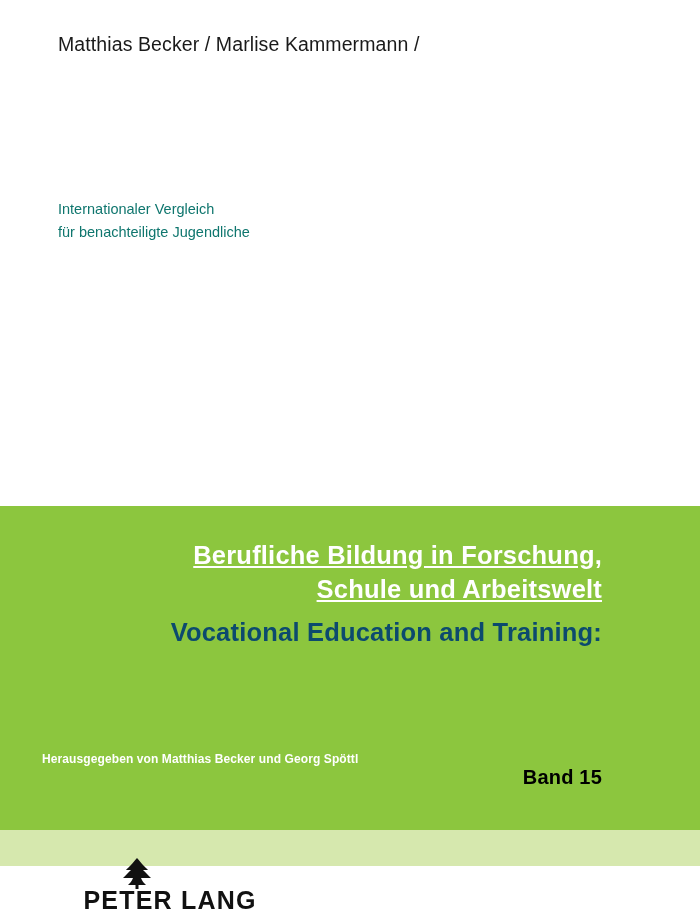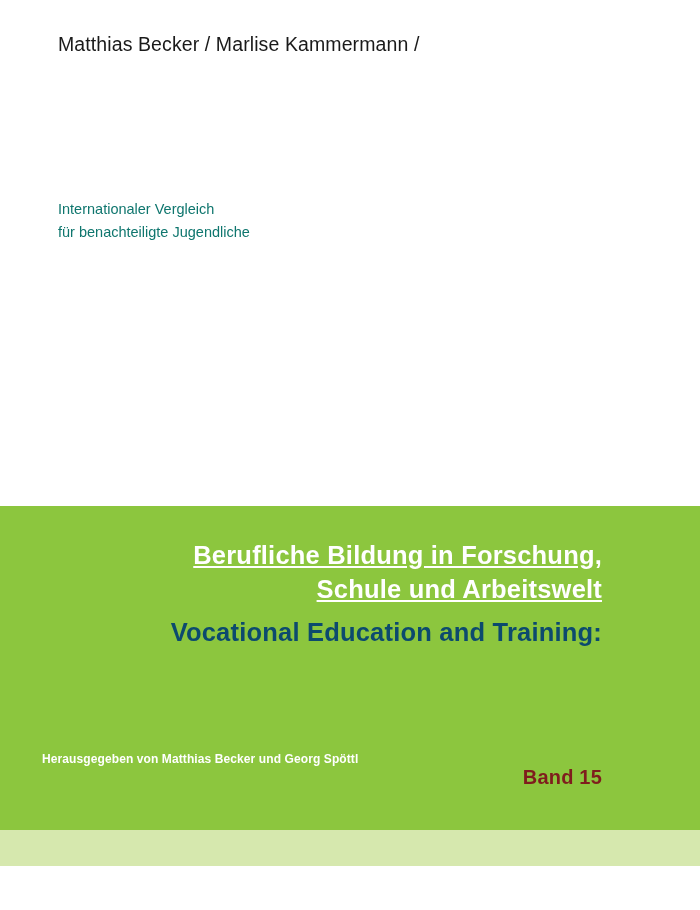--- a/index.html
+++ b/index.html
@@ -110,21 +110,21 @@
     letter-spacing: 0.1px;
     margin-top: 48px;
   }
 
   .volume {
     position: absolute;
     right: 98px;
     top: 260px;
     width: 300px;
     text-align: right;
-    color: #7f1d1d;
+    color: #000000;
     font-size: 20px;
     font-weight: bold;
     letter-spacing: 0.2px;
   }
 
   
   .pale-band {
     position: absolute;
     left: 0;
     top: 830px;
@@ -199,14 +199,25 @@
     </div>
 
     <div class="series-editors">Herausgegeben von Matthias Becker und Georg Spöttl</div>
 
     <div class="volume">Band 15</div>
 
   </div>
 
   <div class="pale-band"></div>
 
+  <div class="footer">
+    <div class="publisher">
+      <div class="publisher-mark">
+        <svg width="40" height="34" viewBox="0 0 40 34" xmlns="http://www.w3.org/2000/svg">
+          <path d="M20 2 C15 8, 12 11, 9 14 C12 14, 13 14, 14 14 C11 17, 9 19, 6 22 C10 22, 13 22, 16 22 C15 25, 13 27, 11 29 L29 29 C27 27, 25 25, 24 22 C27 22, 30 22, 34 22 C31 19, 29 17, 26 14 C27 14, 28 14, 31 14 C28 11, 25 8, 20 2 Z" fill="#111111"></path>
+          <rect x="18.5" y="28" width="3" height="5" fill="#111111"></rect>
+        </svg>
+      </div>
+      <div class="publisher-name">PETER LANG</div>
+    </div>
+  </div>
 
 </div>
 
 </body></html>

